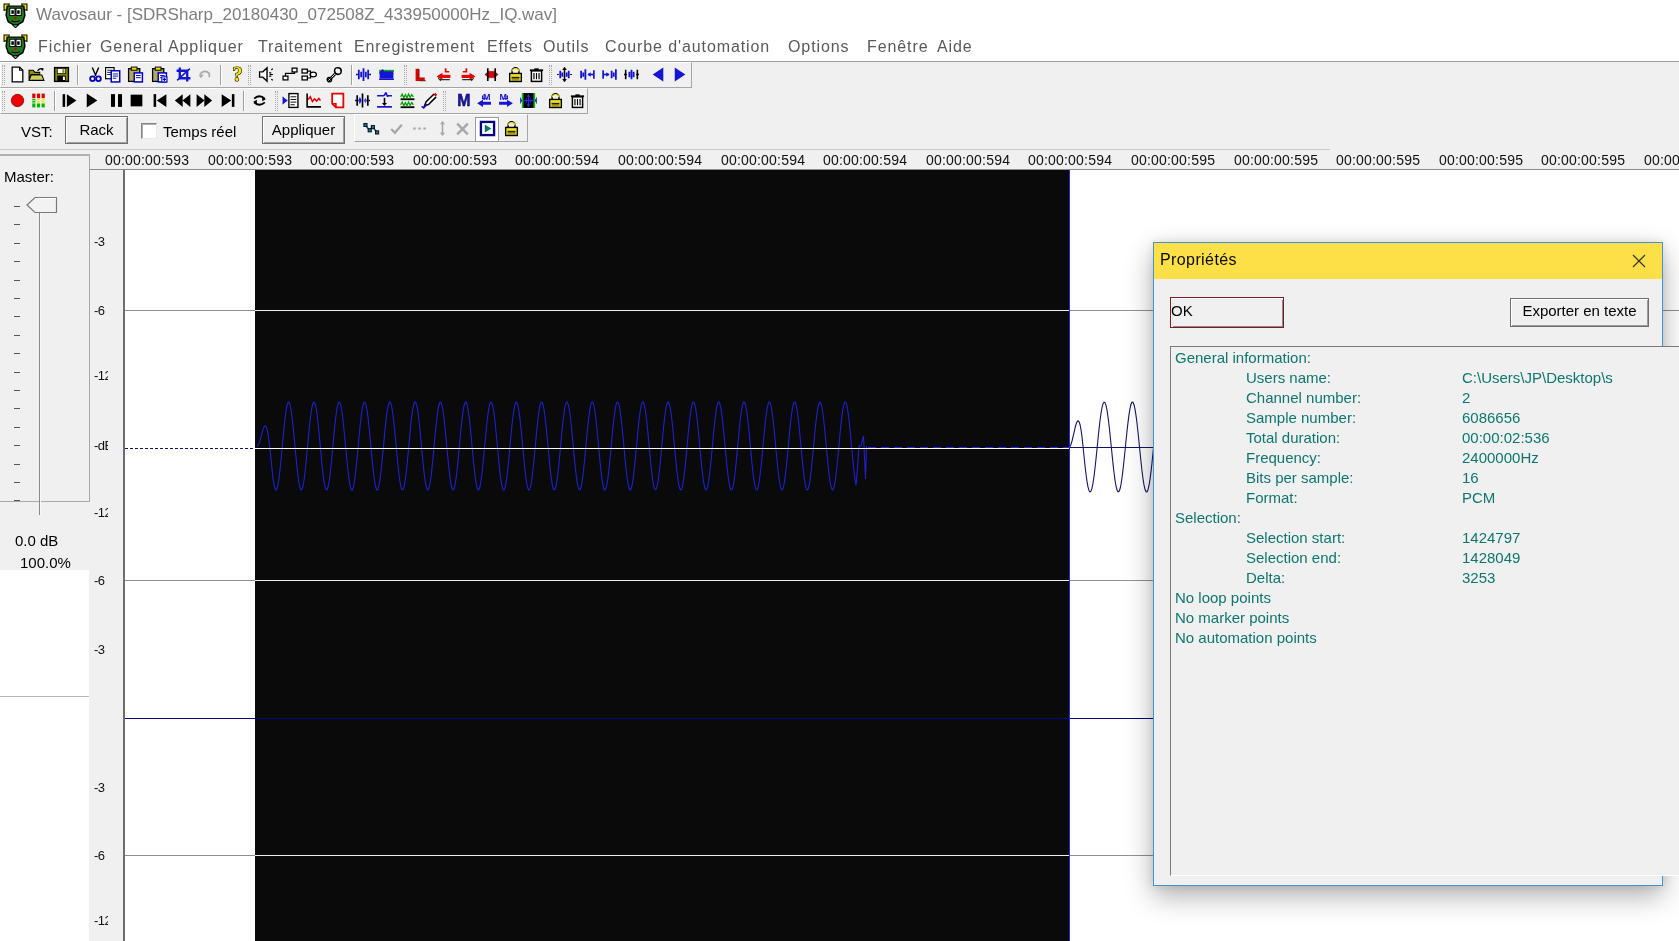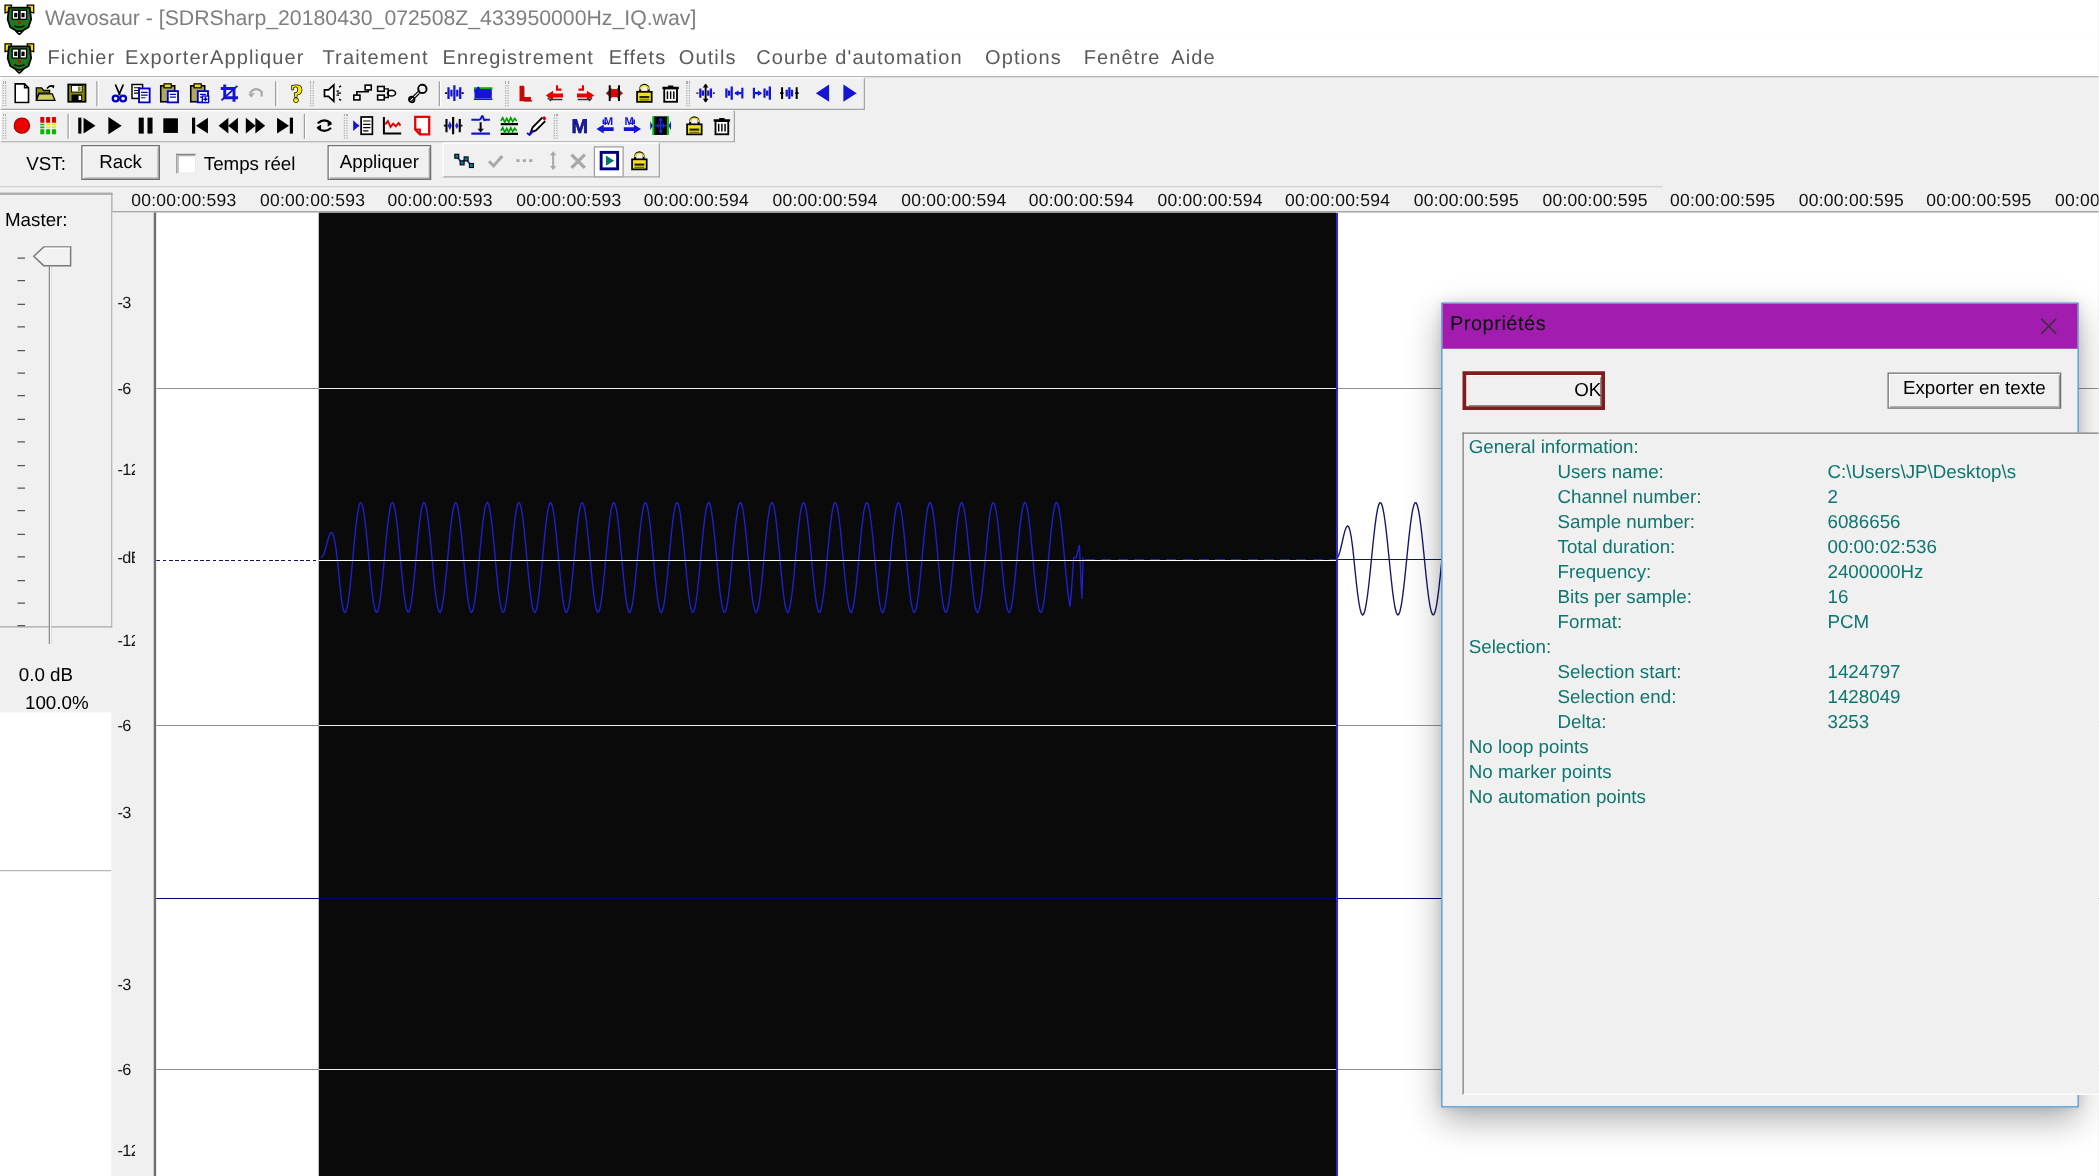--- a/index.html
+++ b/index.html
@@ -17,24 +17,24 @@
 .icon svg{width:17px;height:17px}
 .icon svg{display:block}
 .btn3d{position:absolute;background:#f0f0f0;border:1px solid #707070;box-shadow:inset 1px 1px 0 #ffffff,inset -1px -1px 0 #a0a0a0;text-align:center;color:#000;font-size:15px}
 .ruler{left:0;top:150px;width:1679px;height:20px;background:#f0f0f0;border-bottom:1px solid #8c8c8c;font-size:14px;letter-spacing:0.2px;color:#111}
 .ruler span{position:absolute;top:2px;white-space:nowrap}
 .dbcol{left:90px;top:170px;width:35px;height:771px;background:#f0f0f0;font-size:13px;color:#111;border-right:2px solid #6e6e6e}
 .dbcol span{position:absolute;left:4px;width:14px;overflow:hidden;white-space:nowrap;letter-spacing:-0.5px}
 .master{left:0;top:154px;width:90px;height:348px;background:#f0f0f0;border-top:2px solid #b0b0b0;border-right:1px solid #a8a8a8;border-bottom:1px solid #a8a8a8;font-size:15px;color:#000}
 .mwhite{left:0;top:570px;width:89px;height:371px;background:#ffffff}
 .dlg{left:1153px;top:242px;width:510px;height:644px;background:#f0f0f0;border:1px solid #4194d6;box-shadow:0 10px 26px rgba(0,0,0,0.32),0 0 8px rgba(0,0,0,0.10)}
-.dlgtitle{position:absolute;left:0;top:0;width:100%;height:36px;background:#a21caf;font-size:16px;color:#0a0a0a}
+.dlgtitle{position:absolute;left:0;top:0;width:100%;height:36px;background:#fde047;font-size:16px;color:#0a0a0a}
 .listbox{position:absolute;left:16px;top:103px;width:584px;height:530px;background:#f0f0f0;border-top:1px solid #7a7a7a;border-left:1px solid #7a7a7a;border-bottom:1px solid #ffffff;border-right:1px solid #ffffff;font-size:15px;color:#0f766e;overflow:hidden}
 .lrow{position:absolute;left:4px;white-space:nowrap}
-.okbtn{position:absolute;left:16px;top:54px;width:114px;height:31px;background:#f0f0f0;border:3px solid #7f1d1d;box-shadow:inset 1px 1px 0 #ffffff,inset 2px 2px 0 #e9e9e9,inset -1px -1px 0 #8a8a8a;font-size:15px;text-align:right;color:#000}
+.okbtn{position:absolute;left:16px;top:54px;width:114px;height:31px;background:#f0f0f0;border:1px solid #7f1d1d;box-shadow:inset 1px 1px 0 #ffffff,inset 2px 2px 0 #e9e9e9,inset -1px -1px 0 #8a8a8a;font-size:15px;text-align:left;color:#000}
 .expbtn{position:absolute;left:356px;top:55px;width:139px;height:29px;background:#f0f0f0;border:1px solid #6e6e6e;box-shadow:inset 1px 1px 0 #ffffff,inset -1px -1px 0 #9c9c9c;font-size:15px;text-align:center;color:#000}
 .vstrow{left:0;top:114px;width:1330px;height:36px;background:#f0f0f0;border-bottom:1px solid #c8c8c8;font-size:15px;color:#000}
 </style></head>
 <body>
 <div id="app">
 <div class="abs titlebar">
       <svg class="abs" style="left:3px;top:3px" width="25" height="25" viewBox="0 0 24 24">
 <polygon points="1,1 6,1 5,6 1,7" fill="#ffe000" stroke="#000" stroke-width="1"></polygon>
 <polygon points="23,1 18,1 19,6 23,7" fill="#ffe000" stroke="#000" stroke-width="1"></polygon>
 <path d="M4 3 L20 3 L21 12 L19 18 L14 21 L10 21 L5 18 L3 12 Z" fill="#1e7a1e" stroke="#000" stroke-width="1.4"></path>
@@ -55,21 +55,21 @@
 <path d="M4 3 L20 3 L21 12 L19 18 L14 21 L10 21 L5 18 L3 12 Z" fill="#1e7a1e" stroke="#000" stroke-width="1.4"></path>
 <rect x="6.5" y="5" width="5" height="7" fill="#fff" stroke="#000"></rect>
 <rect x="12.5" y="5" width="5" height="7" fill="#fff" stroke="#000"></rect>
 <rect x="8" y="7" width="2.4" height="3.4" fill="#000"></rect>
 <rect x="13.6" y="7" width="2.4" height="3.4" fill="#000"></rect>
 <circle cx="12" cy="14.5" r="1.2" fill="#d00"></circle>
 <path d="M8 17 Q12 19 16 17" stroke="#000" fill="none"></path>
 <polygon points="9,21 12,23 15,21 12,24" fill="#1e7a1e" stroke="#000" stroke-width="0.8"></polygon>
 </svg>
       <span style="left:38px">Fichier</span>
-      <span style="left:100px">Exporter</span>
+      <span style="left:100px">General</span>
       <span style="left:168px">Appliquer</span>
       <span style="left:258px">Traitement</span>
       <span style="left:354px">Enregistrement</span>
       <span style="left:487px">Effets</span>
       <span style="left:543px">Outils</span>
       <span style="left:605px">Courbe d'automation</span>
       <span style="left:788px">Options</span>
       <span style="left:867px">Fenêtre</span>
       <span style="left:937px">Aide</span>
     </div>

